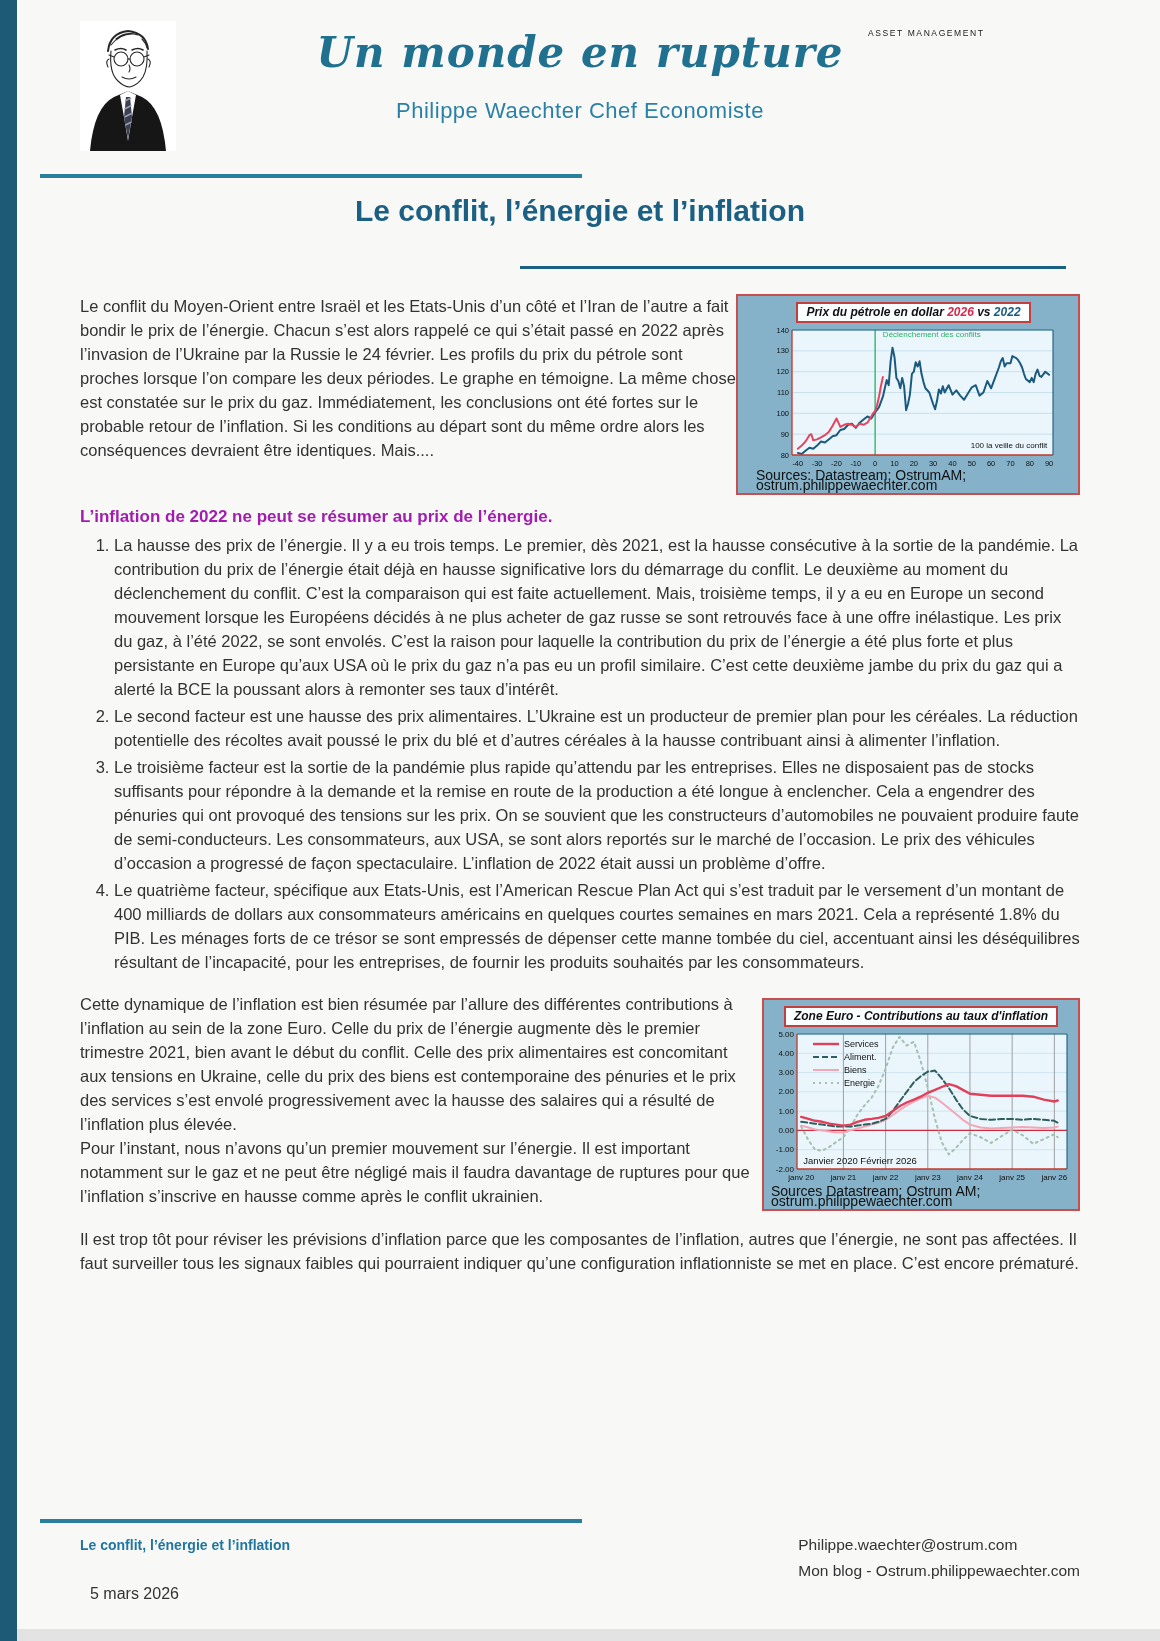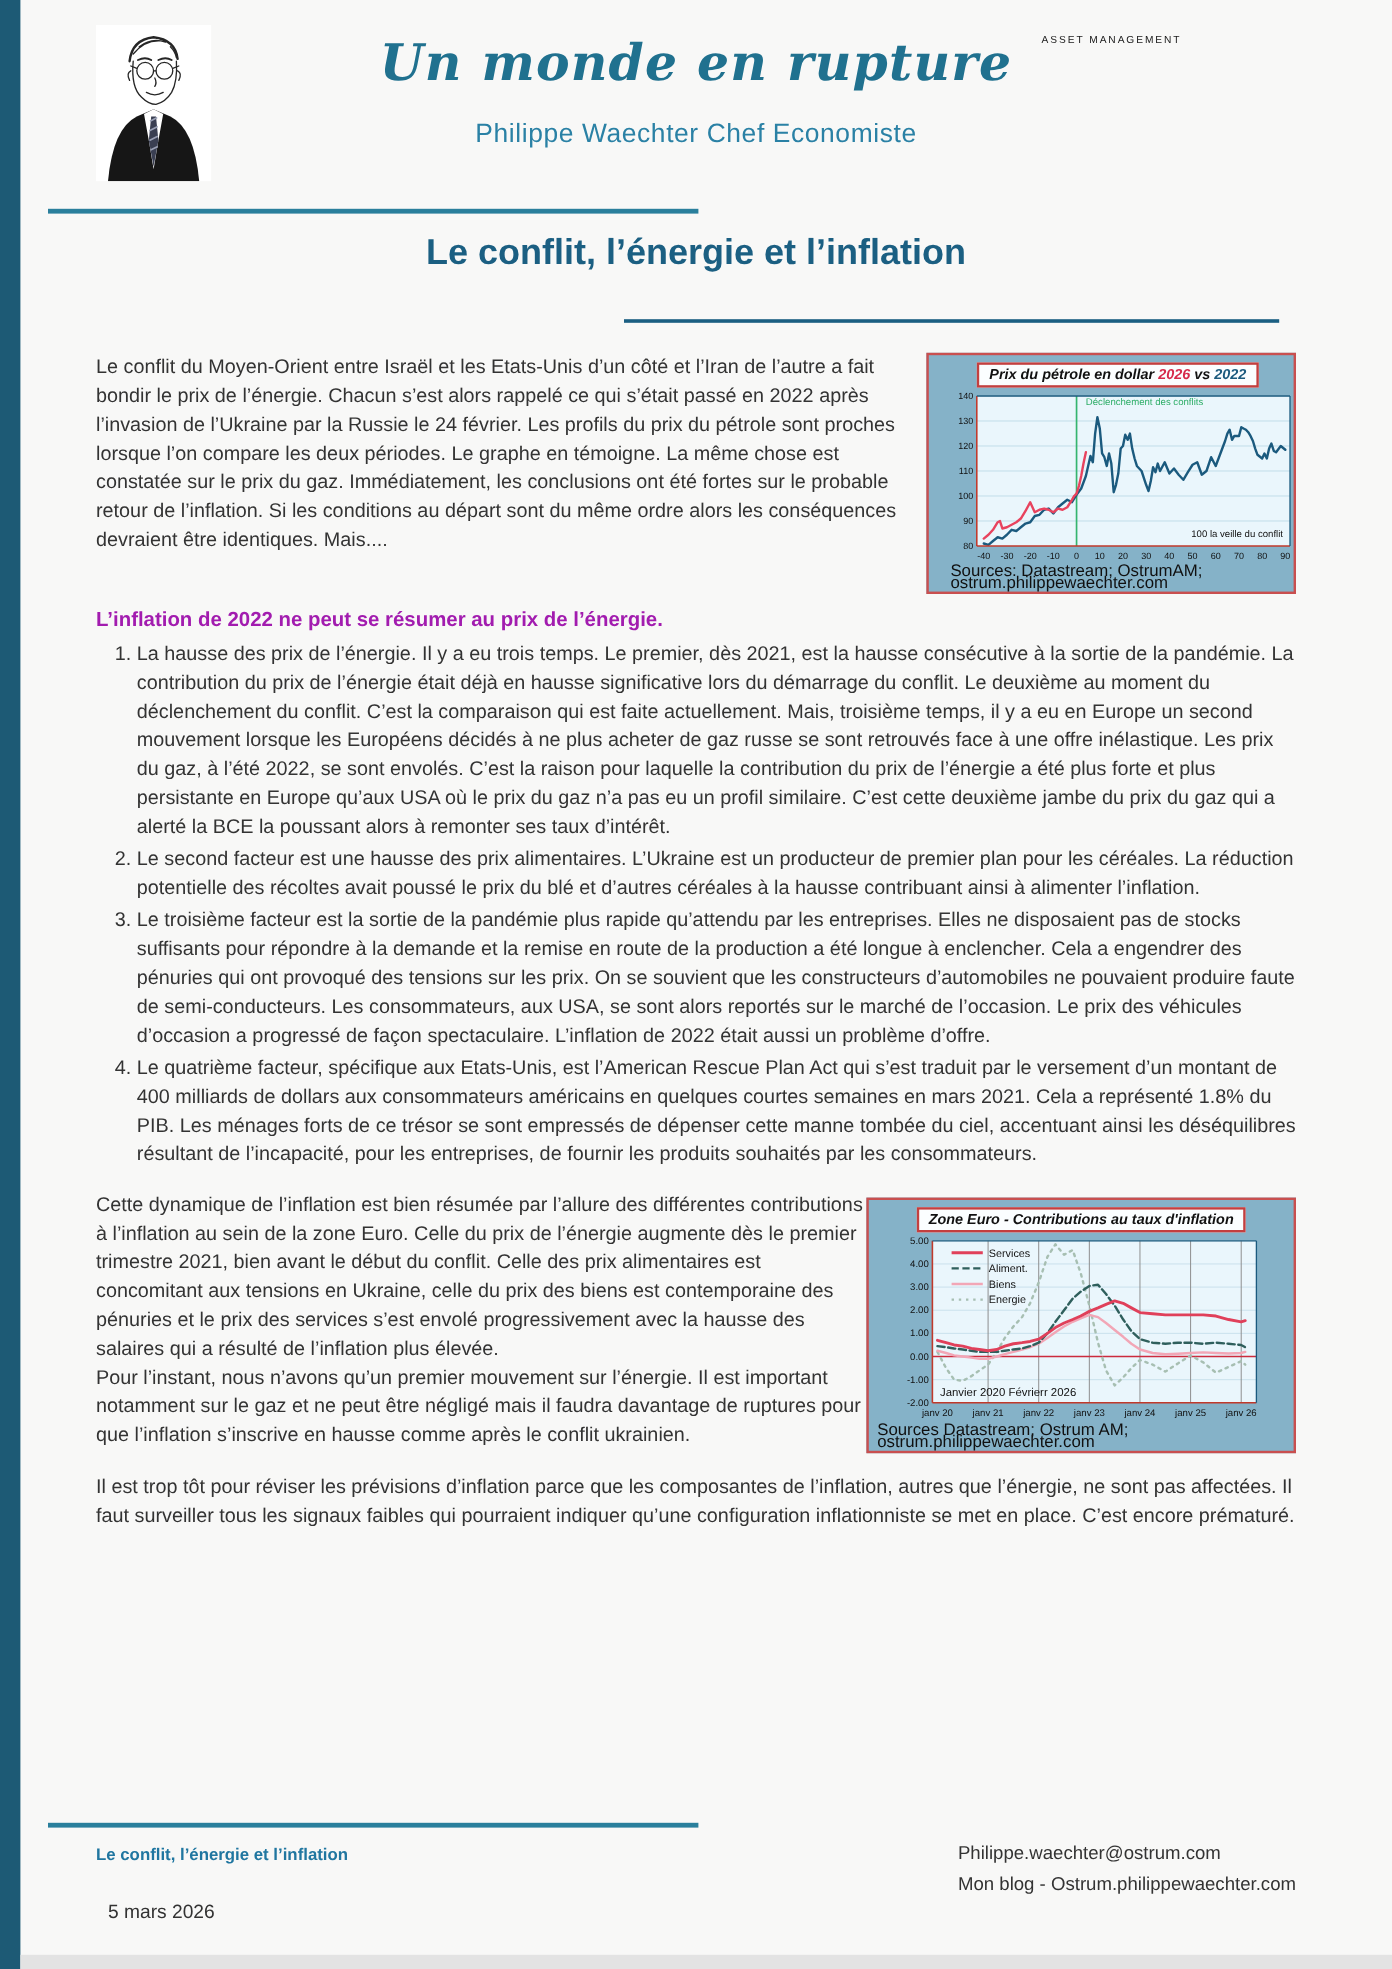--- a/index.html
+++ b/index.html
@@ -34,22 +34,22 @@
   .section-heading{font-size:17px;font-weight:bold;color:#a21caf;margin:10px 0 0 0;}
   .lead{margin-top:40px;}
   ol.factors{margin:4px 0 0 0;padding-left:34px;}
   ol.factors li{margin-bottom:3px;}
   .dyn-row{margin-top:18px;}
   .closing{margin-top:16px;}
   .para-gap{margin-top:0px;}
   b{font-weight:normal;}
   
   .chart-card{flex:0 0 auto;border:2px solid #c94f4f;padding:5px 5px 2px 5px;box-sizing:border-box;}
-  .chart-card.oil{width:308px;padding-left:16px;}
-  .chart-card.contrib{width:358px;margin-top:6px;}
+  .chart-card.oil{width:344px;padding-left:16px;}
+  .chart-card.contrib{width:318px;margin-top:6px;}
   .chart-title-box{border:2px solid #c33f3f;background:#fbfeff;width:max-content;max-width:96%;
     margin:1px auto 4px auto;padding:0 8px;text-align:center;
     font-style:italic;font-weight:bold;font-size:12px;line-height:17px;color:#111;white-space:nowrap;}
   .chart-svg{display:block;margin:0 auto;font-family:inherit;}
   .chart-source{font-size:14px;color:#101010;padding:2px 1px 1px 2px;line-height:10px;}
   
   .footer-rule{position:absolute;left:40px;top:1519px;width:542px;height:4px;}
   .footer-title{position:absolute;left:80px;top:1537px;font-size:14px;font-weight:bold;}
   .footer-date{position:absolute;left:90px;top:1585px;font-size:16px;color:#333;}
   .footer-contact{position:absolute;right:80px;top:1532px;text-align:left;font-size:15.5px;line-height:26px;color:#333;}

